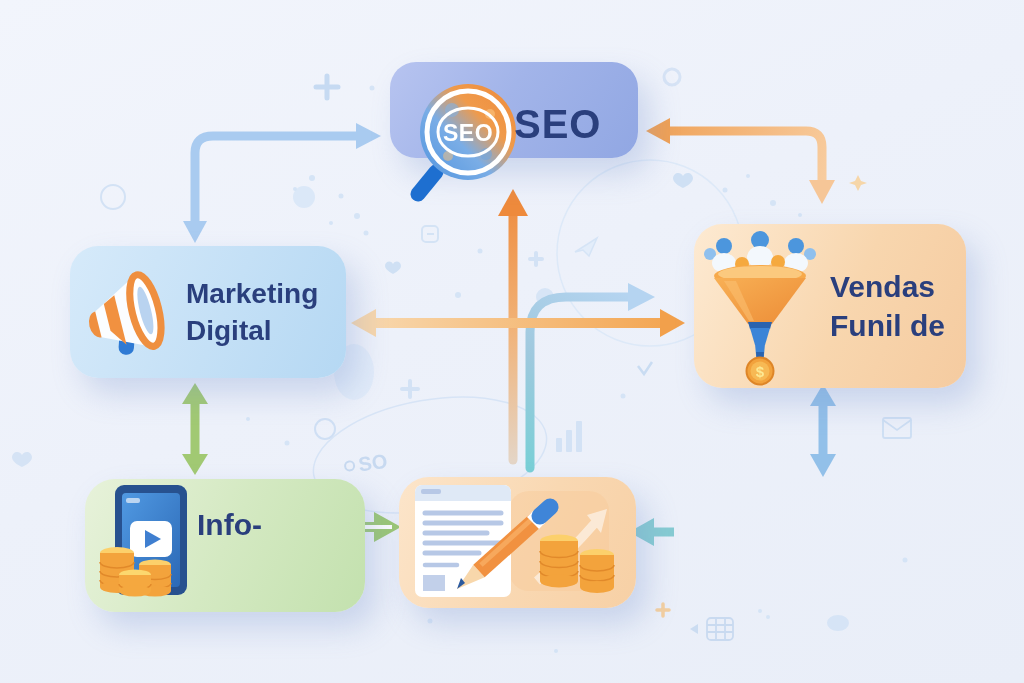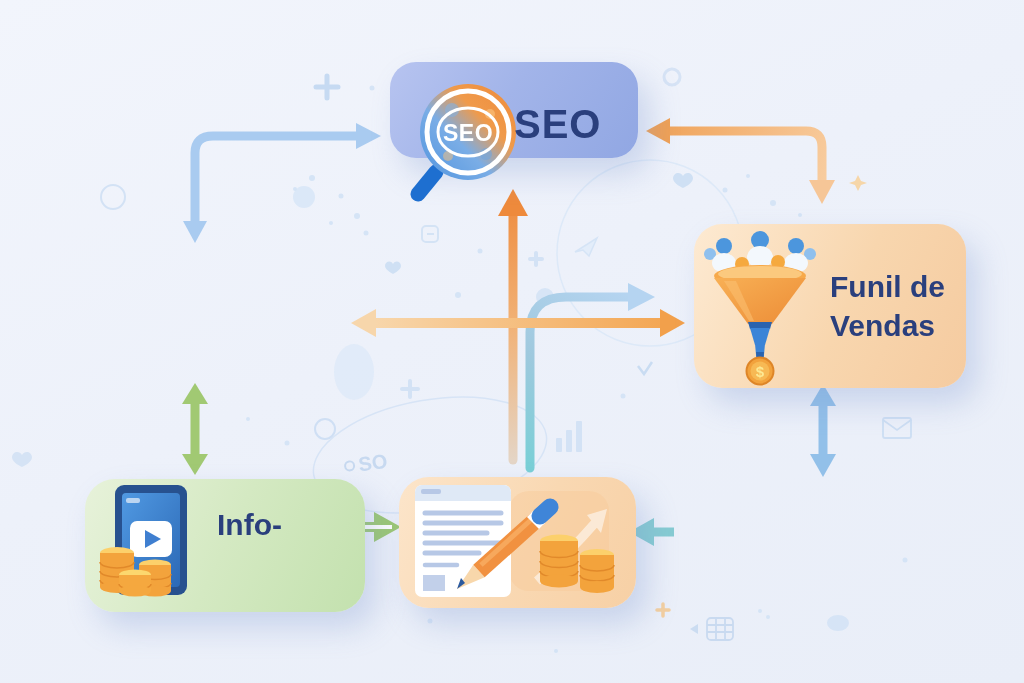--- a/index.html
+++ b/index.html
@@ -20,21 +20,21 @@
   .node--marketing{left:70px;top:246px;width:276px;height:132px;
     background:linear-gradient(115deg,#d6eafa 0%,#c4e0f6 55%,#b5d8f3 100%);}
   .mk-label{left:116px;top:29px;font-size:28px;line-height:37px;}
 
   .node--funil{left:694px;top:224px;width:272px;height:164px;
     background:linear-gradient(115deg,#fdead2 0%,#f8d6ae 55%,#f5cba0 100%);}
   .fv-label{left:136px;top:43px;font-size:30px;line-height:39px;}
 
   .node--info{left:85px;top:479px;width:280px;height:133px;border-radius:30px;
     background:linear-gradient(115deg,#e7f2da 0%,#d4e9c2 50%,#c3e1ae 100%);}
-  .ip-label{left:132px;top:26px;font-size:30px;line-height:40px;}
+  .ip-label{left:112px;top:26px;font-size:30px;line-height:40px;}
 
   .node--content{left:399px;top:477px;width:237px;height:131px;border-radius:30px;
     background:linear-gradient(115deg,#fce5ca 0%,#f9d8b2 55%,#f7d0a5 100%);}
 
   .node--copy{left:672px;top:478px;width:272px;height:122px;border-radius:30px;
     background:linear-gradient(115deg,#d7ebfa 0%,#c0ddf4 55%,#b0d5f1 100%);}
   .cw-label{left:98px;top:46px;font-size:27px;}
 
   svg text{font-family:"Liberation Sans",sans-serif;font-weight:700;}
 </style>
@@ -217,20 +217,36 @@
       <circle cx="48" cy="40" r="7" fill="#7fb3e8" opacity=".55"></circle>
       <circle cx="82" cy="84" r="6" fill="#6ca6e4" opacity=".5"></circle>
       <circle cx="86" cy="44" r="5" fill="#f9c27c" opacity=".65"></circle>
       <circle cx="44" cy="86" r="5" fill="#f9c27c" opacity=".5"></circle>
       <ellipse cx="64" cy="62" rx="30" ry="24" fill="none" stroke="#ffffff" stroke-width="3"></ellipse>
       <text x="64" y="71" font-size="23" text-anchor="middle" fill="#ffffff" letter-spacing="0.5">SEO</text>
     </svg>
     <div class="label seo-label">SEO</div>
   </div>
 
+  <div class="node node--marketing">
+    <svg class="node-icon" style="left:12px;top:16px;" width="108" height="102" viewBox="0 0 105 100">
+      <g transform="rotate(-14 52 50)">
+        <rect x="30" y="58" width="15" height="30" rx="7" fill="#2f7ad4" transform="rotate(18 37 73)"></rect>
+        <ellipse cx="14" cy="52" rx="9" ry="13" fill="#ef8f3f"></ellipse>
+        <polygon points="14,39 60,14 60,86 14,65" fill="#fbfdff"></polygon>
+        <polygon points="24,34 36,28 36,78 24,61" fill="#f19140"></polygon>
+        <ellipse cx="62" cy="50" rx="13" ry="36" fill="#ffffff" stroke="#ef8f3f" stroke-width="7"></ellipse>
+        <ellipse cx="62" cy="50" rx="5.5" ry="24" fill="#b9d3f0"></ellipse>
+      </g>
+    </svg>
+    <div class="label mk-label">
+      <div>Marketing</div>
+      <div>Digital</div>
+    </div>
+  </div>
 
   <div class="node node--funil">
     <svg class="node-icon" style="left:8px;top:4px;" width="118" height="158" viewBox="0 0 118 158">
       <defs>
         <linearGradient id="fg" x1="0" y1="0" x2="1" y2="1">
           <stop offset="0" stop-color="#f8b055"></stop>
             <stop offset="1" stop-color="#ec8c36"></stop>
         </linearGradient>
       </defs>
       <g>
@@ -253,22 +269,22 @@
       <polygon points="48,100 68,100 63,117 53,117" fill="#3b84d7"></polygon>
       <polygon points="53,116 63,116 61,137 55,137" fill="#3b84d7"></polygon>
       <polygon points="54,124 62,124 61.5,129 54.5,129" fill="#2b63ae"></polygon>
       <g>
         <circle cx="58" cy="143" r="13.5" fill="#f2a23c" stroke="#de8527" stroke-width="2"></circle>
         <circle cx="58" cy="143" r="9.5" fill="#f7b954"></circle>
         <text x="58" y="149" font-size="15" text-anchor="middle" fill="#fde993">$</text>
       </g>
     </svg>
     <div class="label fv-label">
+      <div>Vendas</div>
       <div>Funil de</div>
-      <div>Vendas</div>
     </div>
   </div>
 
   <div class="node node--info">
     <svg class="node-icon" style="left:14px;top:6px;" width="105" height="126" viewBox="0 0 105 126">
       <defs>
         <linearGradient id="tg" x1="0" y1="0" x2="1" y2="1">
           <stop offset="0" stop-color="#5099e2"></stop>
             <stop offset="1" stop-color="#2c69b6"></stop>
         </linearGradient>

